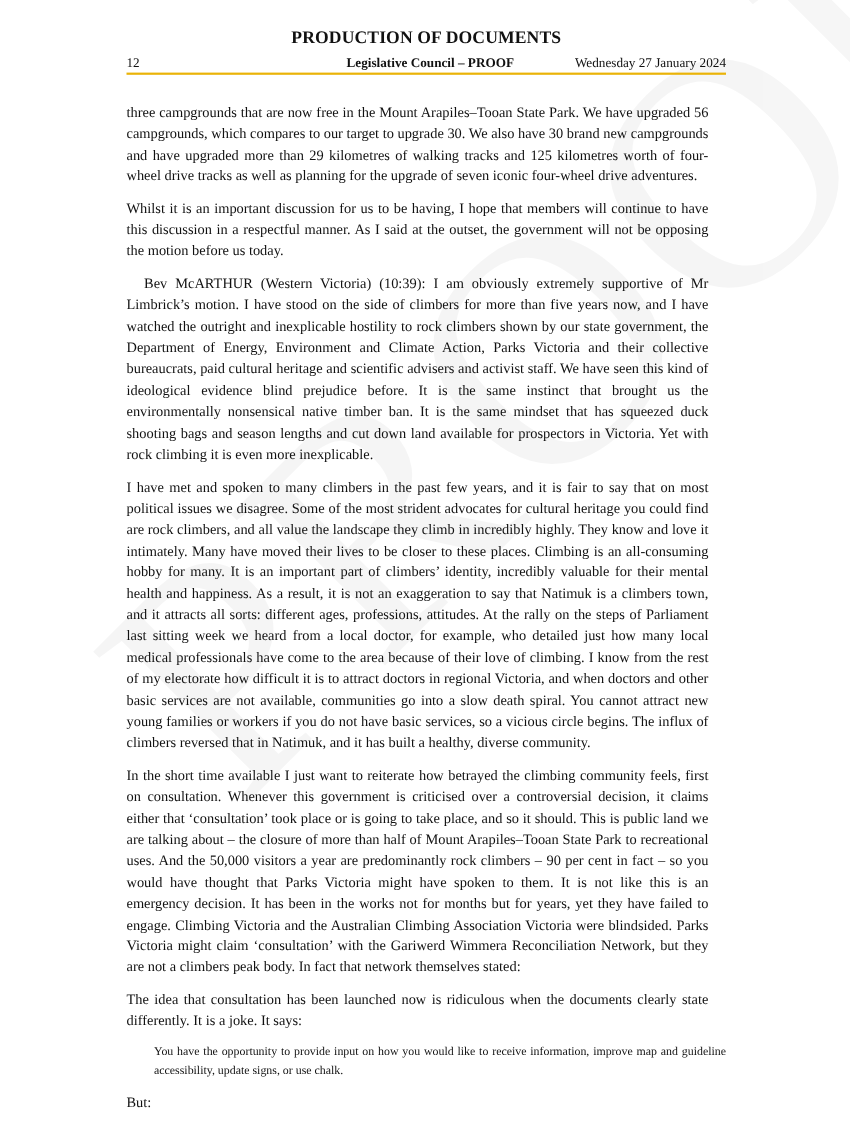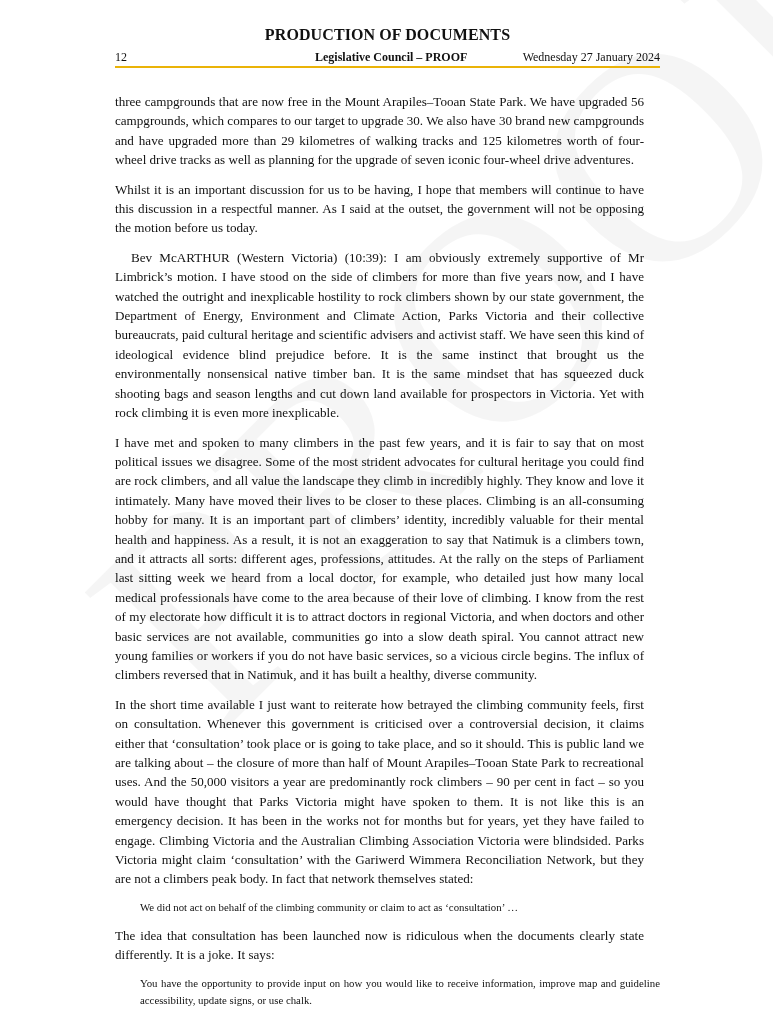--- a/index.html
+++ b/index.html
@@ -98,19 +98,18 @@
     <span class="chamber">Legislative Council – PROOF</span>
     <span class="date">Wednesday 27 January 2024</span>
   </div>
 
   <div class="body">
     <p>three campgrounds that are now free in the Mount Arapiles–Tooan State Park. We have upgraded 56 campgrounds, which compares to our target to upgrade 30. We also have 30 brand new campgrounds and have upgraded more than 29 kilometres of walking tracks and 125 kilometres worth of four-wheel drive tracks as well as planning for the upgrade of seven iconic four-wheel drive adventures.</p>
     <p>Whilst it is an important discussion for us to be having, I hope that members will continue to have this discussion in a respectful manner. As I said at the outset, the government will not be opposing the motion before us today.</p>
     <p class="speech"><span class="speaker">Bev McARTHUR</span><span> (Western Victoria) (10:39): I am obviously extremely supportive of Mr Limbrick’s motion. I have stood on the side of climbers for more than five years now, and I have watched the outright and inexplicable hostility to rock climbers shown by our state government, the Department of Energy, Environment and Climate Action, Parks Victoria and their collective bureaucrats, paid cultural heritage and scientific advisers and activist staff. We have seen this kind of ideological evidence blind prejudice before. It is the same instinct that brought us the environmentally nonsensical native timber ban. It is the same mindset that has squeezed duck shooting bags and season lengths and cut down land available for prospectors in Victoria. Yet with rock climbing it is even more inexplicable.</span></p>
     <p>I have met and spoken to many climbers in the past few years, and it is fair to say that on most political issues we disagree. Some of the most strident advocates for cultural heritage you could find are rock climbers, and all value the landscape they climb in incredibly highly. They know and love it intimately. Many have moved their lives to be closer to these places. Climbing is an all-consuming hobby for many. It is an important part of climbers’ identity, incredibly valuable for their mental health and happiness. As a result, it is not an exaggeration to say that Natimuk is a climbers town, and it attracts all sorts: different ages, professions, attitudes. At the rally on the steps of Parliament last sitting week we heard from a local doctor, for example, who detailed just how many local medical professionals have come to the area because of their love of climbing. I know from the rest of my electorate how difficult it is to attract doctors in regional Victoria, and when doctors and other basic services are not available, communities go into a slow death spiral. You cannot attract new young families or workers if you do not have basic services, so a vicious circle begins. The influx of climbers reversed that in Natimuk, and it has built a healthy, diverse community.</p>
     <p>In the short time available I just want to reiterate how betrayed the climbing community feels, first on consultation. Whenever this government is criticised over a controversial decision, it claims either that ‘consultation’ took place or is going to take place, and so it should. This is public land we are talking about – the closure of more than half of Mount Arapiles–Tooan State Park to recreational uses. And the 50,000 visitors a year are predominantly rock climbers – 90 per cent in fact – so you would have thought that Parks Victoria might have spoken to them. It is not like this is an emergency decision. It has been in the works not for months but for years, yet they have failed to engage. Climbing Victoria and the Australian Climbing Association Victoria were blindsided. Parks Victoria might claim ‘consultation’ with the Gariwerd Wimmera Reconciliation Network, but they are not a climbers peak body. In fact that network themselves stated:</p>
-    <blockquote>We did not act on behalf of the climbing community or claim to act as ‘consultation’ …</blockquote>
     <p>The idea that consultation has been launched now is ridiculous when the documents clearly state differently. It is a joke. It says:</p>
     <blockquote>You have the opportunity to provide input on how you would like to receive information, improve map and guideline accessibility, update signs, or use chalk.</blockquote>
     <p>But:</p>
 
   </div>
 </div>
 
 </body></html>

